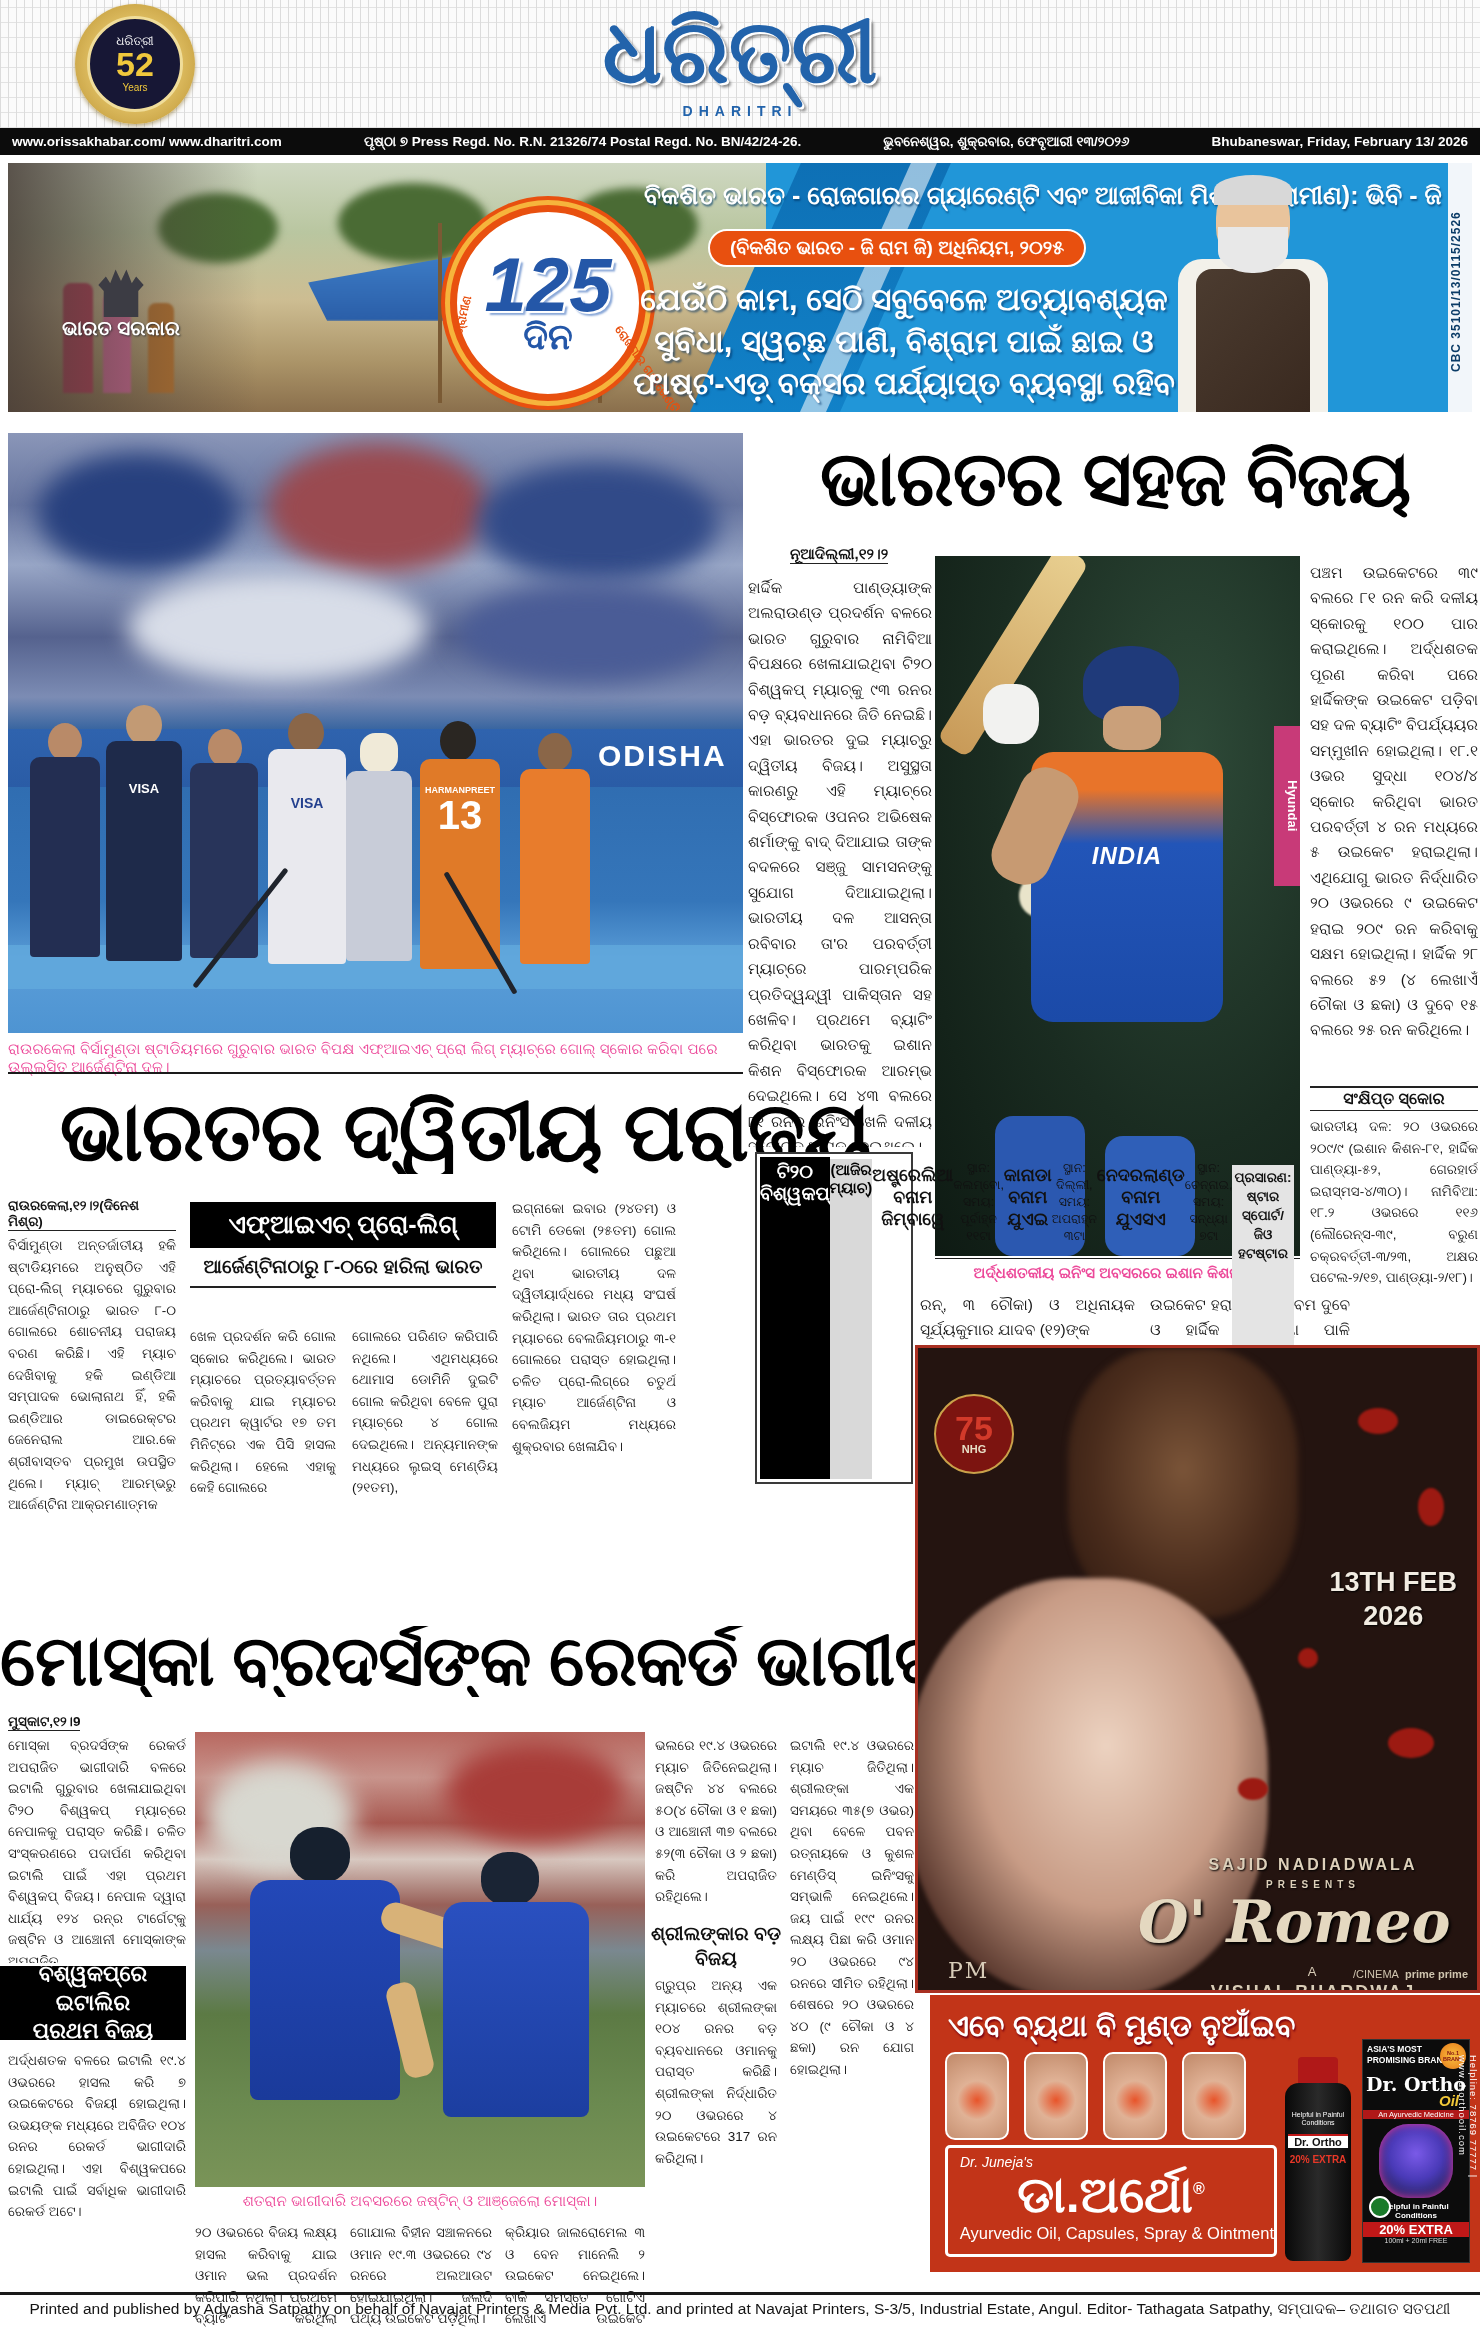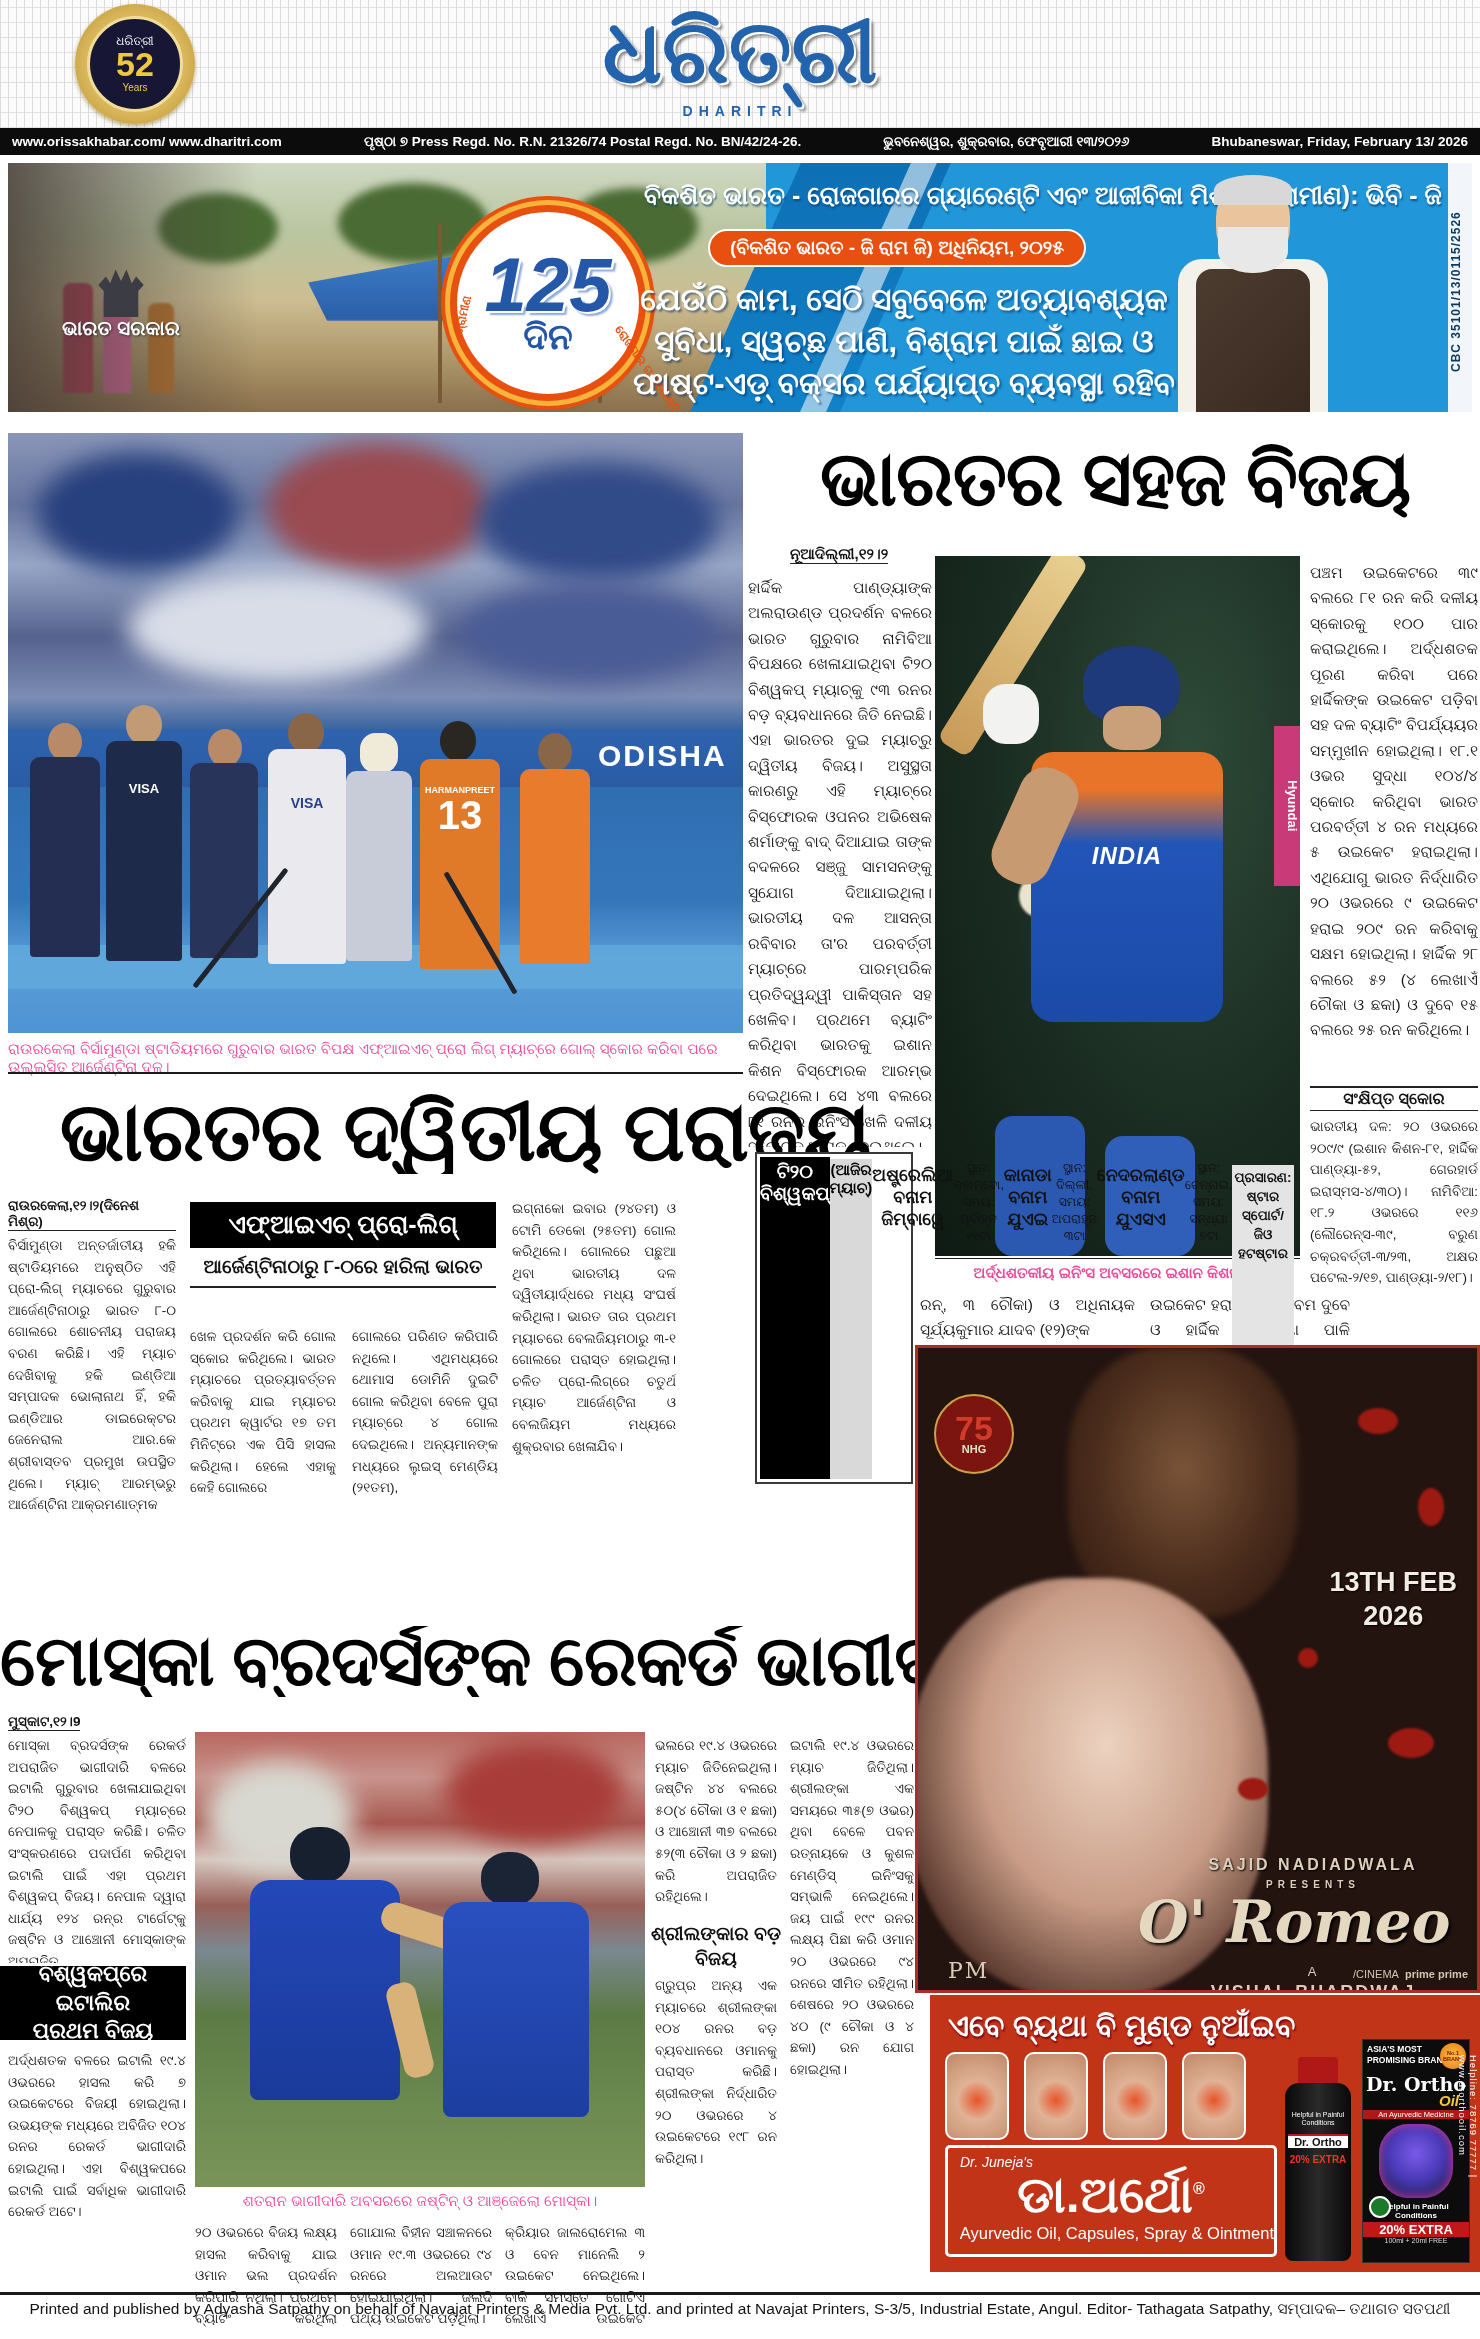--- a/index.html
+++ b/index.html
@@ -298,21 +298,21 @@
     <div class="abs" style="left:55px;top:148px;width:150px;height:220px;background:linear-gradient(180deg,#2348b8,#1a3a9a);border-radius:20px 20px 8px 8px"></div>
     <div class="abs" style="left:185px;top:180px;width:90px;height:30px;background:#d8b278;border-radius:14px;transform:rotate(18deg)"></div>
     <div class="abs" style="left:286px;top:120px;width:58px;height:54px;background:#1a2434;border-radius:46%"></div>
     <div class="abs" style="left:248px;top:170px;width:146px;height:215px;background:linear-gradient(180deg,#2a50c0,#1c3ea0);border-radius:20px 20px 8px 8px"></div>
     <div class="abs" style="left:200px;top:250px;width:30px;height:96px;background:#d8b278;border-radius:12px;transform:rotate(-14deg)"></div>
   </div>
   <div class="abs cap" style="left:195px;top:2192px;width:450px;text-align:center">ଶତରାନ ଭାଗୀଦାରି ଅବସରରେ ଜଷ୍ଟିନ୍ ଓ ଆଞ୍ଜେଲୋ ମୋସ୍କା।</div>
 
   <div class="abs jt" style="left:655px;top:1735px;width:122px;height:180px">ଭଲରେ ୧୯.୪ ଓଭରରେ ମ୍ୟାଚ ଜିତିନେଇଥିଲା। ଜଷ୍ଟିନ ୪୪ ବଲରେ ୫୦(୪ ଚୌକା ଓ ୧ ଛକା) ଓ ଆଞ୍ଚୋନୀ ୩୭ ବଲରେ ୫୨(୩ ଚୌକା ଓ ୨ ଛକା) କରି ଅପରାଜିତ ରହିଥିଲେ।</div>
   <div class="abs" style="left:650px;top:1922px;width:132px;font-weight:bold;font-size:19px;text-align:center;line-height:1.3">ଶ୍ରୀଲଙ୍କାର ବଡ଼ ବିଜୟ</div>
-  <div class="abs jt" style="left:655px;top:1975px;width:122px;height:315px">ଗ୍ରୁପ୍‌ର ଅନ୍ୟ ଏକ ମ୍ୟାଚରେ ଶ୍ରୀଲଙ୍କା ୧୦୪ ରନର ବଡ଼ ବ୍ୟବଧାନରେ ଓମାନକୁ ପରାସ୍ତ କରିଛି। ଶ୍ରୀଲଙ୍କା ନିର୍ଦ୍ଧାରିତ ୨୦ ଓଭରରେ ୪ ଉଇକେଟରେ ୧୯୮ ରନ କରିଥିଲା।</div>
+  <div class="abs jt" style="left:655px;top:1975px;width:122px;height:315px">ଗ୍ରୁପ୍‌ର ଅନ୍ୟ ଏକ ମ୍ୟାଚରେ ଶ୍ରୀଲଙ୍କା ୧୦୪ ରନର ବଡ଼ ବ୍ୟବଧାନରେ ଓମାନକୁ ପରାସ୍ତ କରିଛି। ଶ୍ରୀଲଙ୍କା ନିର୍ଦ୍ଧାରିତ ୨୦ ଓଭରରେ ୪ ଉଇକେଟରେ 317 ରନ କରିଥିଲା।</div>
   <div class="abs jt" style="left:790px;top:1735px;width:124px;height:555px">ଇଟାଲି ୧୯.୪ ଓଭରରେ ମ୍ୟାଚ ଜିତିଥିଲା। ଶ୍ରୀଲଙ୍କା ଏକ ସମୟରେ ୩୫(୭ ଓଭର) ଥିବା ବେଳେ ପବନ ରତ୍ନାୟକେ ଓ କୁଶଳ ମେଣ୍ଡିସ୍ ଇନିଂସକୁ ସମ୍ଭାଳି ନେଇଥିଲେ। ଜୟ ପାଇଁ ୧୯୯ ରନର ଲକ୍ଷ୍ୟ ପିଛା କରି ଓମାନ ୨୦ ଓଭରରେ ୯୪ ରନରେ ସୀମିତ ରହିଥିଲା। ଶେଷରେ ୨୦ ଓଭରରେ ୪୦ (୯ ଚୌକା ଓ ୪ ଛକା) ରନ ଯୋଗ ହୋଇଥିଲା।</div>
   <div class="abs jt" style="left:195px;top:2222px;width:142px;height:108px">୨୦ ଓଭରରେ ବିଜୟ ଲକ୍ଷ୍ୟ ହାସଲ କରିବାକୁ ଯାଇ ଓମାନ ଭଲ ପ୍ରଦର୍ଶନ କରିପାରି ନଥିଲା। ପ୍ରଥମେ ବ୍ୟାଟିଂ କରିଥିଲା ଶ୍ରୀଲଙ୍କା।</div>
   <div class="abs jt" style="left:350px;top:2222px;width:142px;height:108px">ଗୋଯାଲ ବିହୀନ ସଞ୍ଚାଳନରେ ଓମାନ ୧୯.୩ ଓଭରରେ ୯୪ ରନରେ ଅଲଆଉଟ ହୋଇଯାଇଥିଲା। ଜଲଦି ପଥ୍ୟ ଉଇକେଟ ପଡ଼ିଥିଲା।</div>
   <div class="abs jt" style="left:505px;top:2222px;width:140px;height:108px">କ୍ରିୟାର ଜାଲରୋମେଲ ୩ ଓ ବେନ ମାନେଲି ୨ ଉଇକେଟ ନେଇଥିଲେ। ବାକି ସମସ୍ତେ ଗୋଟିଏ ଲେଖାଏଁ ଉଇକେଟ ଅକ୍ତିଆର କରିଥିଲେ।</div>
 
   <div class="abs romeo">
     <div class="rm-face1"></div>
     <div class="rm-woman"></div>
     <div class="rm-blood" style="left:440px;top:60px;width:40px;height:26px"></div>
     <div class="rm-blood" style="left:500px;top:140px;width:26px;height:38px"></div>

